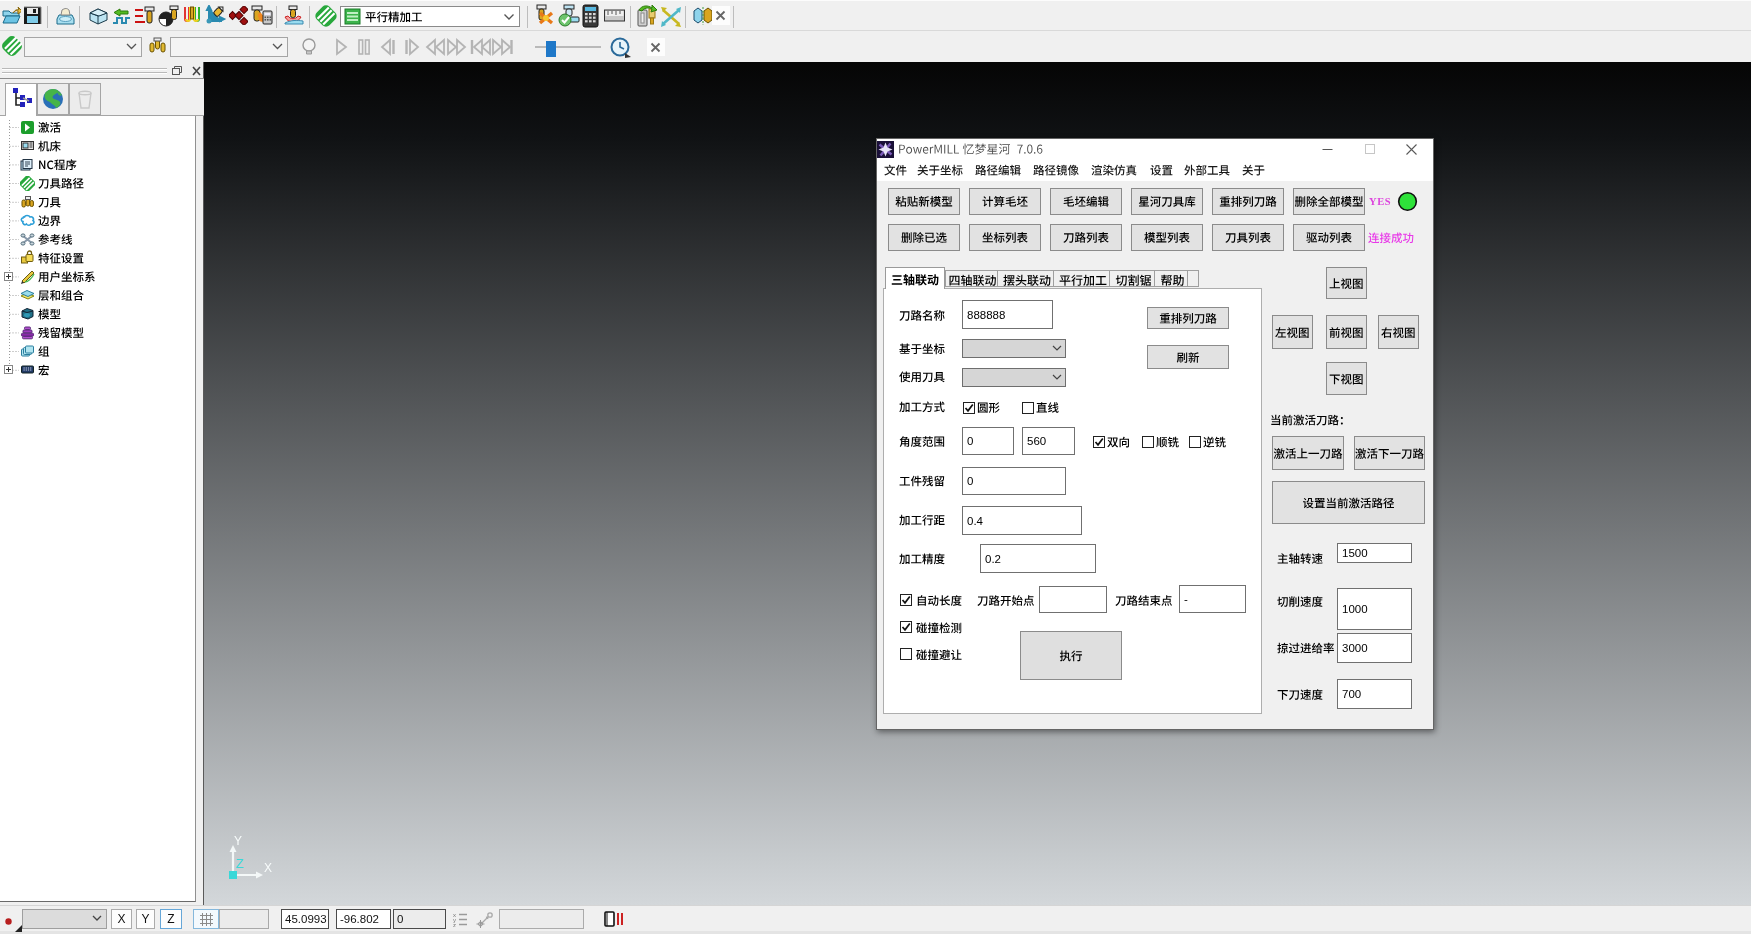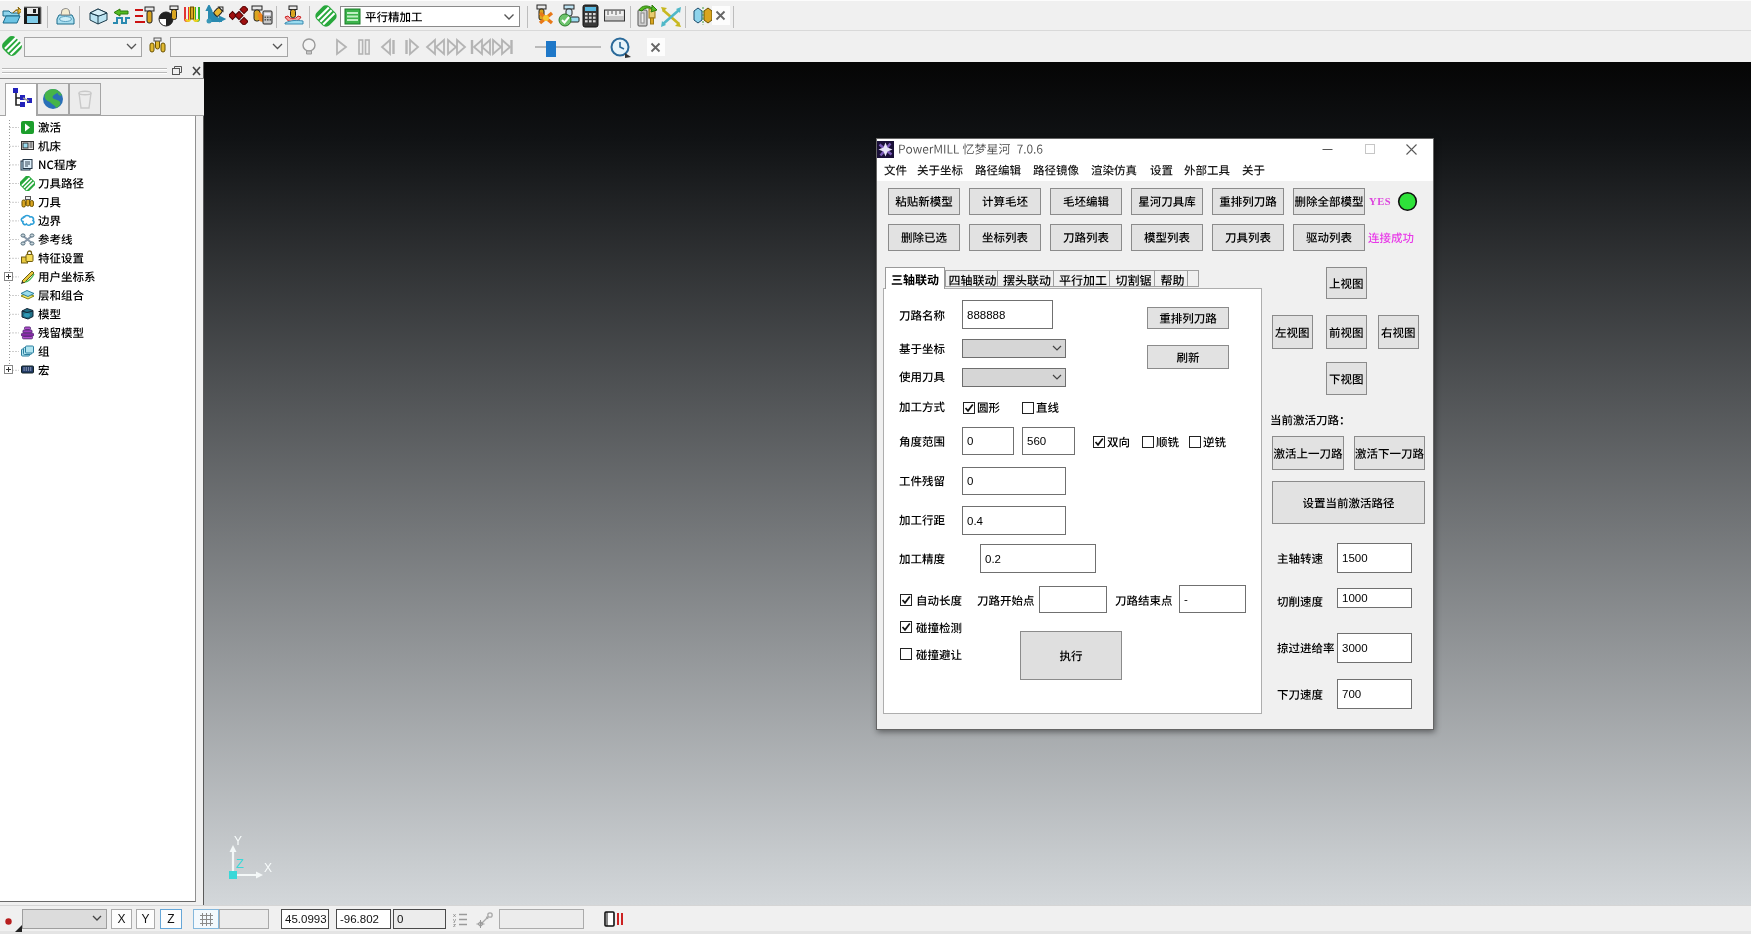--- a/index.html
+++ b/index.html
@@ -272,21 +272,21 @@
 <div class="cb" style="left:1022px;top:402px;width:12px;height:12px"></div>
 <div class="inp" style="left:962px;top:427px;width:52px;height:28px">0</div>
 <div class="inp" style="left:1022px;top:427px;width:53px;height:28px">560</div>
 <div class="cb" style="left:1093px;top:436px;width:12px;height:12px"></div>
 <svg class="abs" style="left:1093px;top:436px" width="12" height="12">
       <path d="M2.5 6 l2.5 2.8 L9.8 2.5" fill="none" stroke="#111" stroke-width="1.7"></path>
     </svg>
 <div class="cb" style="left:1142px;top:436px;width:12px;height:12px"></div>
 <div class="cb" style="left:1189px;top:436px;width:12px;height:12px"></div>
 <div class="inp" style="left:962px;top:467px;width:104px;height:28px">0</div>
-<div class="inp" style="left:962px;top:506px;width:104px;height:29px">0.4</div>
+<div class="inp" style="left:962px;top:506px;width:120px;height:29px">0.4</div>
 <div class="inp" style="left:980px;top:544px;width:116px;height:29px">0.2</div>
 <div class="cb" style="left:900px;top:594px;width:12px;height:12px"></div>
 <svg class="abs" style="left:900px;top:594px" width="12" height="12">
       <path d="M2.5 6 l2.5 2.8 L9.8 2.5" fill="none" stroke="#111" stroke-width="1.7"></path>
     </svg>
 <div class="inp" style="left:1039px;top:586px;width:68px;height:27px"></div>
 <div class="inp" style="left:1179px;top:585px;width:67px;height:28px">-</div>
 <div class="cb" style="left:900px;top:621px;width:12px;height:12px"></div>
 <svg class="abs" style="left:900px;top:621px" width="12" height="12">
       <path d="M2.5 6 l2.5 2.8 L9.8 2.5" fill="none" stroke="#111" stroke-width="1.7"></path>
@@ -296,22 +296,22 @@
 <div class="btn" style="left:1326px;top:267px;width:41px;height:32px"></div>
 <div class="btn" style="left:1272px;top:315px;width:41px;height:34px"></div>
 <div class="btn" style="left:1326px;top:315px;width:41px;height:34px"></div>
 <div class="btn" style="left:1378px;top:315px;width:41px;height:34px"></div>
 <div class="btn" style="left:1326px;top:362px;width:41px;height:33px"></div>
 <div class="btn" style="left:1147px;top:307px;width:82px;height:22px"></div>
 <div class="btn" style="left:1147px;top:345px;width:82px;height:24px"></div>
 <div class="btn" style="left:1272px;top:436px;width:72px;height:34px"></div>
 <div class="btn" style="left:1354px;top:436px;width:71px;height:34px"></div>
 <div class="btn" style="left:1272px;top:481px;width:153px;height:43px"></div>
-<div class="inp" style="left:1337px;top:543px;width:75px;height:30px">1500</div>
-<div class="inp" style="left:1337px;top:588px;width:75px;height:20px">1000</div>
+<div class="inp" style="left:1337px;top:543px;width:75px;height:20px">1500</div>
+<div class="inp" style="left:1337px;top:588px;width:75px;height:42px">1000</div>
 <div class="inp" style="left:1337px;top:633px;width:75px;height:30px">3000</div>
 <div class="inp" style="left:1337px;top:679px;width:75px;height:30px">700</div>
 <svg class="abs" style="left:1px;top:6px" width="20" height="20" viewBox="0 0 20 20">
       <path d="M2 5h6l2 2h8v3H2z" fill="#8fd4ec" stroke="#1a6a8a"></path>
       <path d="M2 17l3-7h14l-3 7z" fill="#6cc4e4" stroke="#1a6a8a"></path>
       <path d="M12 7c2-3 4-4 6-3l-1-3 4 4-4 3 0-3c-2-1-3 0-5 2z" fill="#f0c040" stroke="#8a6a10"></path>
     </svg>
 <svg class="abs" style="left:23px;top:6px" width="19" height="19" viewBox="0 0 19 19">
       <rect x="1" y="1" width="17" height="17" fill="#1a1a1a"></rect>
       <rect x="4" y="2" width="11" height="6" fill="#e8e8e8"></rect>

